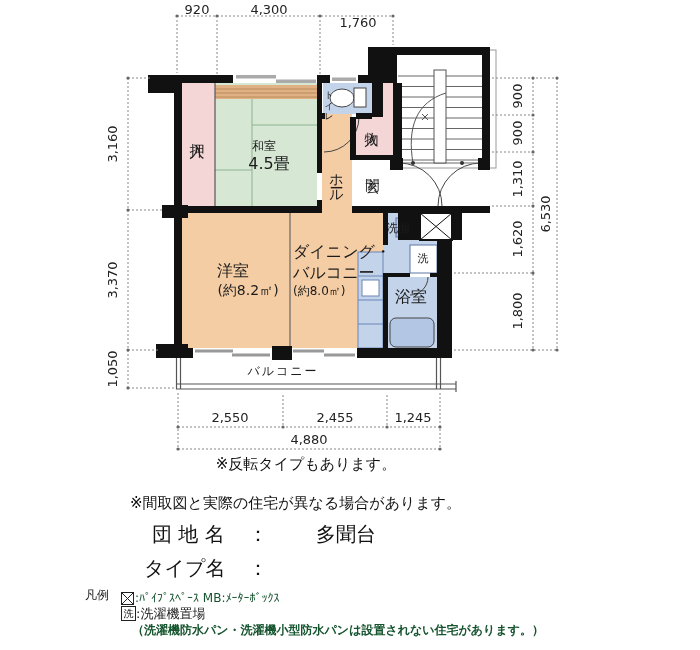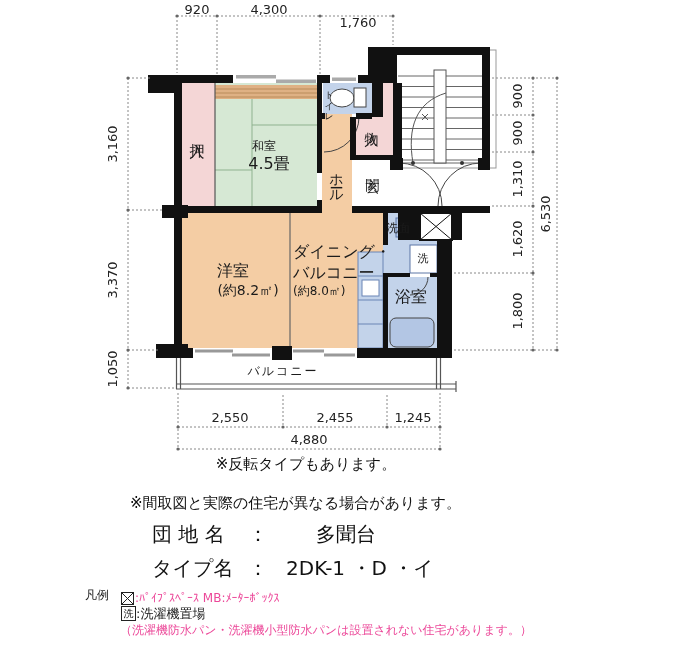--- a/index.html
+++ b/index.html
@@ -6,21 +6,21 @@
   .canvas{position:relative;width:700px;height:650px;background:#ffffff;overflow:hidden;
           font-family:"DejaVu Sans","Liberation Sans",sans-serif;}
   svg{position:absolute;left:0;top:0;}
   .lbl{position:absolute;white-space:nowrap;color:#1b1b1b;line-height:1;}
   .ctr{transform:translate(-50%,-50%);}
   .rot{transform:translate(-50%,-50%) rotate(-90deg);}
   .vtx{writing-mode:vertical-rl;}
   .dim{font-size:13px;color:#222;}
   .note{font-size:15px;color:#111;}
   .info{font-size:20px;color:#111;}
-  .leg{font-size:12px;color:#ec4899;}
+  .leg{font-size:12px;color:#14532d;}
   .psbox{position:absolute;border:1px solid #222;background:#fff;}
   .washbox{position:absolute;border:1px solid #222;background:#fff;font-size:10px;
            display:flex;align-items:center;justify-content:center;color:#111;}
 </style>
 </head>
 <body>
 
 <div class="canvas">
 
 <svg width="700" height="650" viewBox="0 0 700 650">
@@ -253,29 +253,28 @@
 <div class="lbl ctr dim" style="left:335px;top:417px;">2,455</div>
 <div class="lbl ctr dim" style="left:413px;top:417px;">1,245</div>
 <div class="lbl ctr dim" style="left:309px;top:439px;">4,880</div>
 
 <div class="lbl note" style="left:130px;top:496px;">※間取図と実際の住宅が異なる場合があります。</div>
 <div class="lbl ctr note" style="left:306px;top:464px;">※反転タイプもあります。</div>
 
 <div class="lbl info" style="left:152px;top:524px;">団 地 名</div>
 <div class="lbl info" style="left:248px;top:524px;">：</div>
 <div class="lbl info" style="left:288px;top:524px;margin-left:28px;">多聞台</div>
-<div class="lbl info" style="left:152px;top:558px;">タイプ名</div>
+<div class="lbl info" style="left:144px;top:558px;">タイプ名</div>
 <div class="lbl info" style="left:248px;top:558px;">：</div>
-<div class="lbl info" style="left:286px;top:558px;">2DK-1 ・D ・イ</div>
 
 <div class="lbl" style="left:85px;top:589px;font-size:12px;">凡例</div>
 <div class="psbox" style="left:121px;top:592px;width:11px;height:11px;">
   <svg width="11" height="11">
         <line x1="0" y1="0" x2="11" y2="11" stroke="#222"></line>
         <line x1="11" y1="0" x2="0" y2="11" stroke="#222"></line>
       </svg>
 </div>
 <div class="lbl leg" style="left:135px;top:592px;">:ﾊﾟｲﾌﾟｽﾍﾟｰｽ MB:ﾒｰﾀｰﾎﾞｯｸｽ</div>
 <div class="washbox" style="left:121px;top:606px;width:13px;height:13px;">洗</div>
 <div class="lbl" style="left:136px;top:607px;font-size:13px;">:洗濯機置場</div>
-<div class="lbl leg" style="left:120px;top:624px;">（洗濯機防水パン・洗濯機小型防水パンは設置されない住宅があります。）</div>
+<div class="lbl leg" style="left:132px;top:624px;font-weight:bold;">（洗濯機防水パン・洗濯機小型防水パンは設置されない住宅があります。）</div>
 
 </div>
 
 </body></html>

